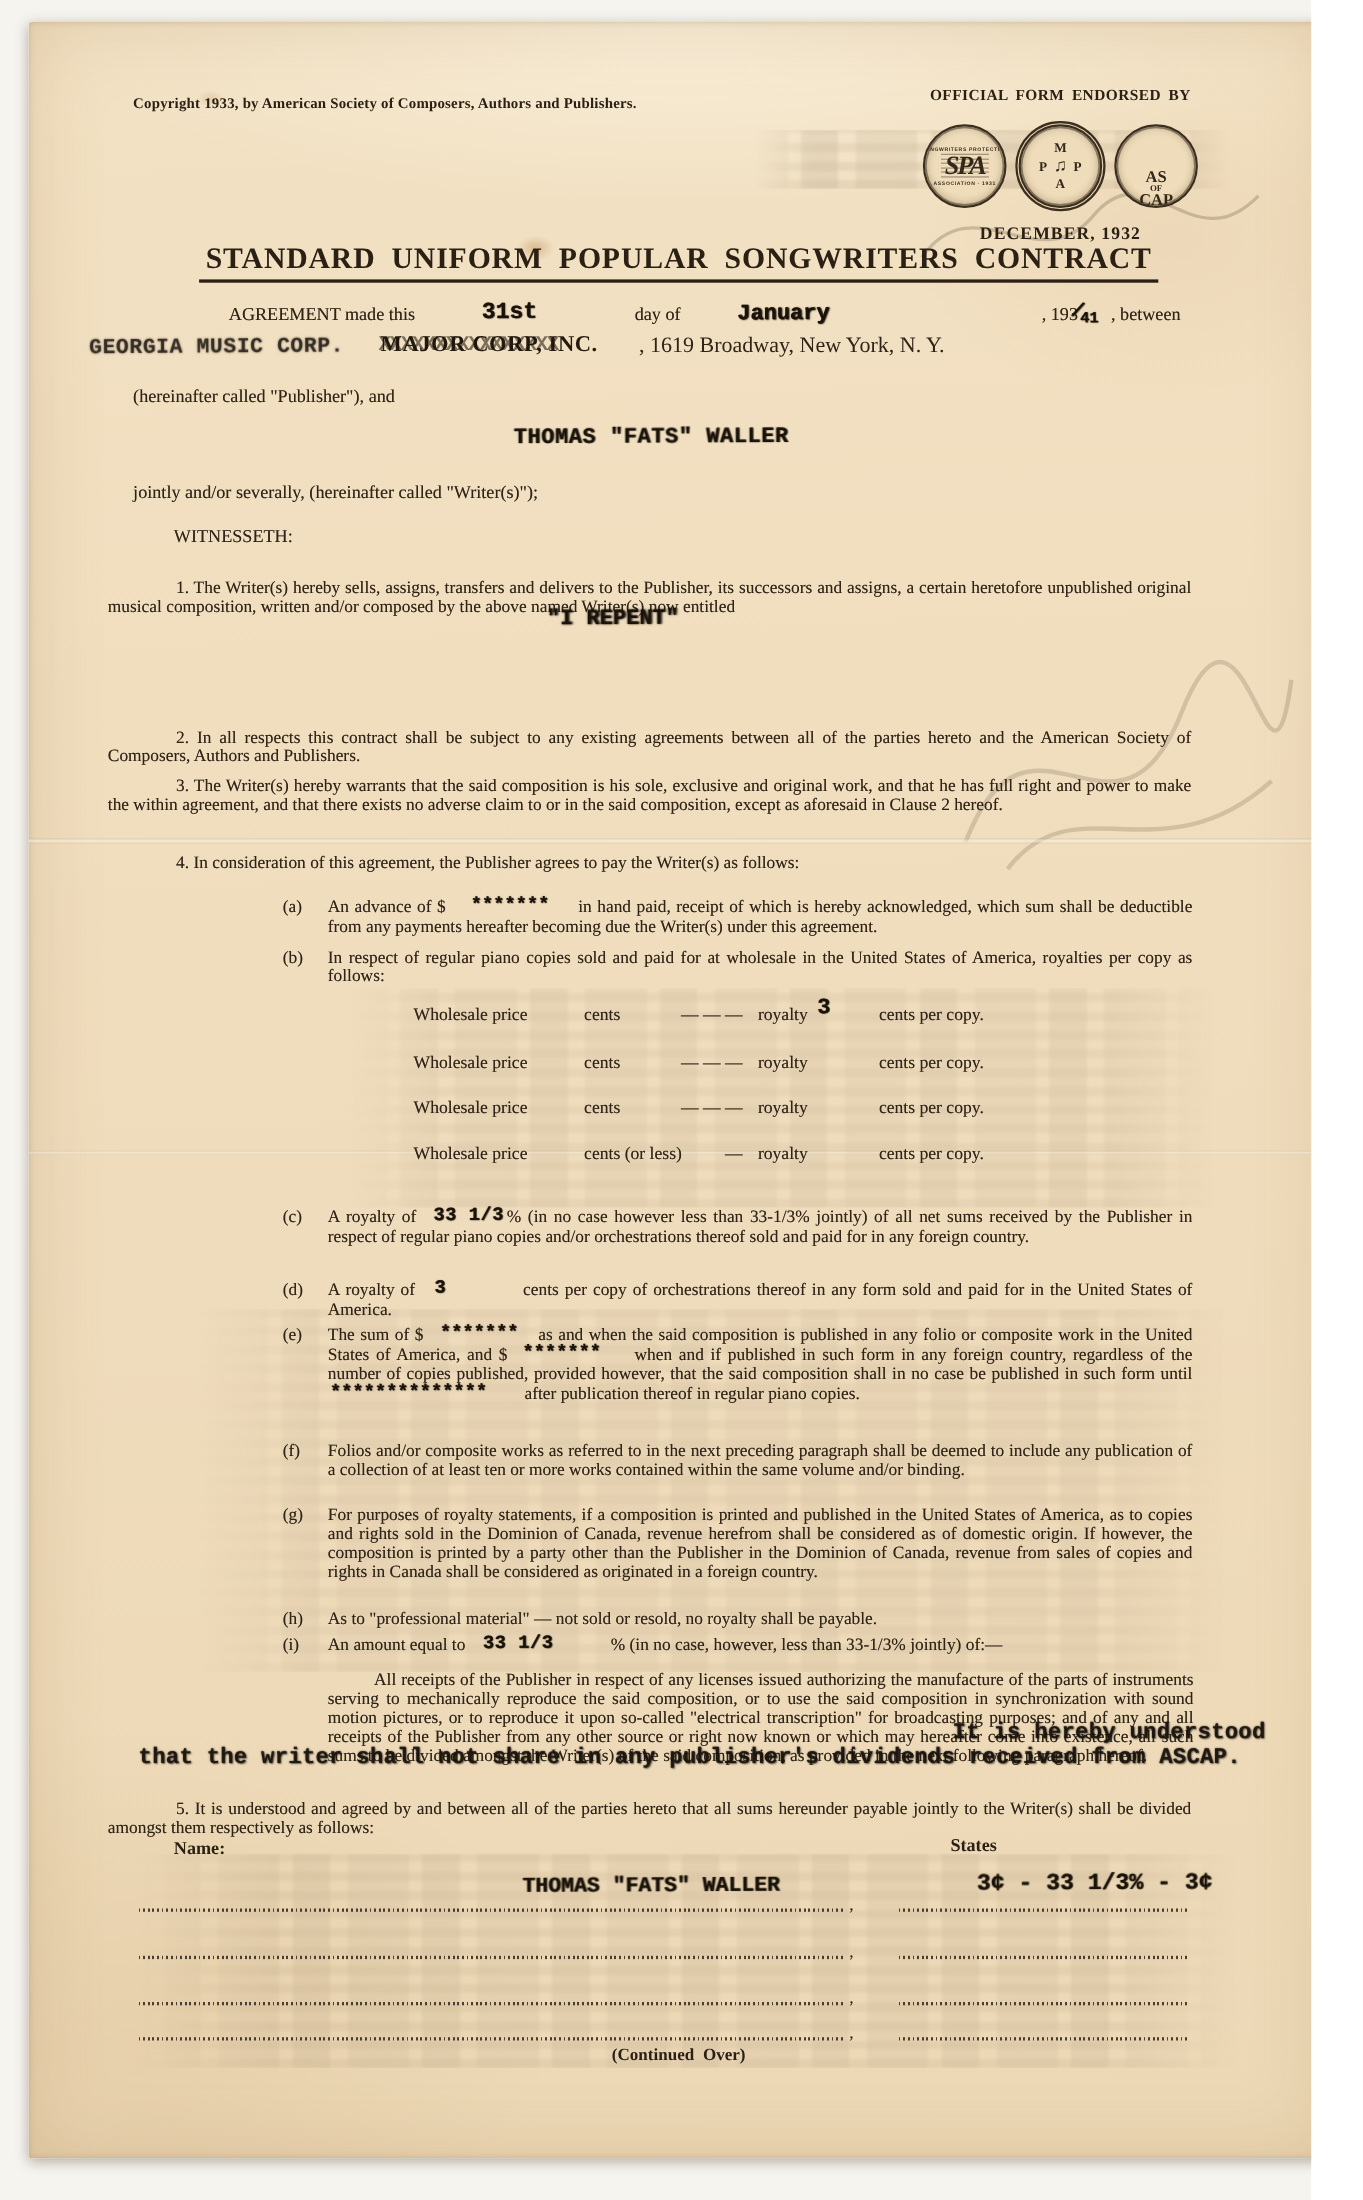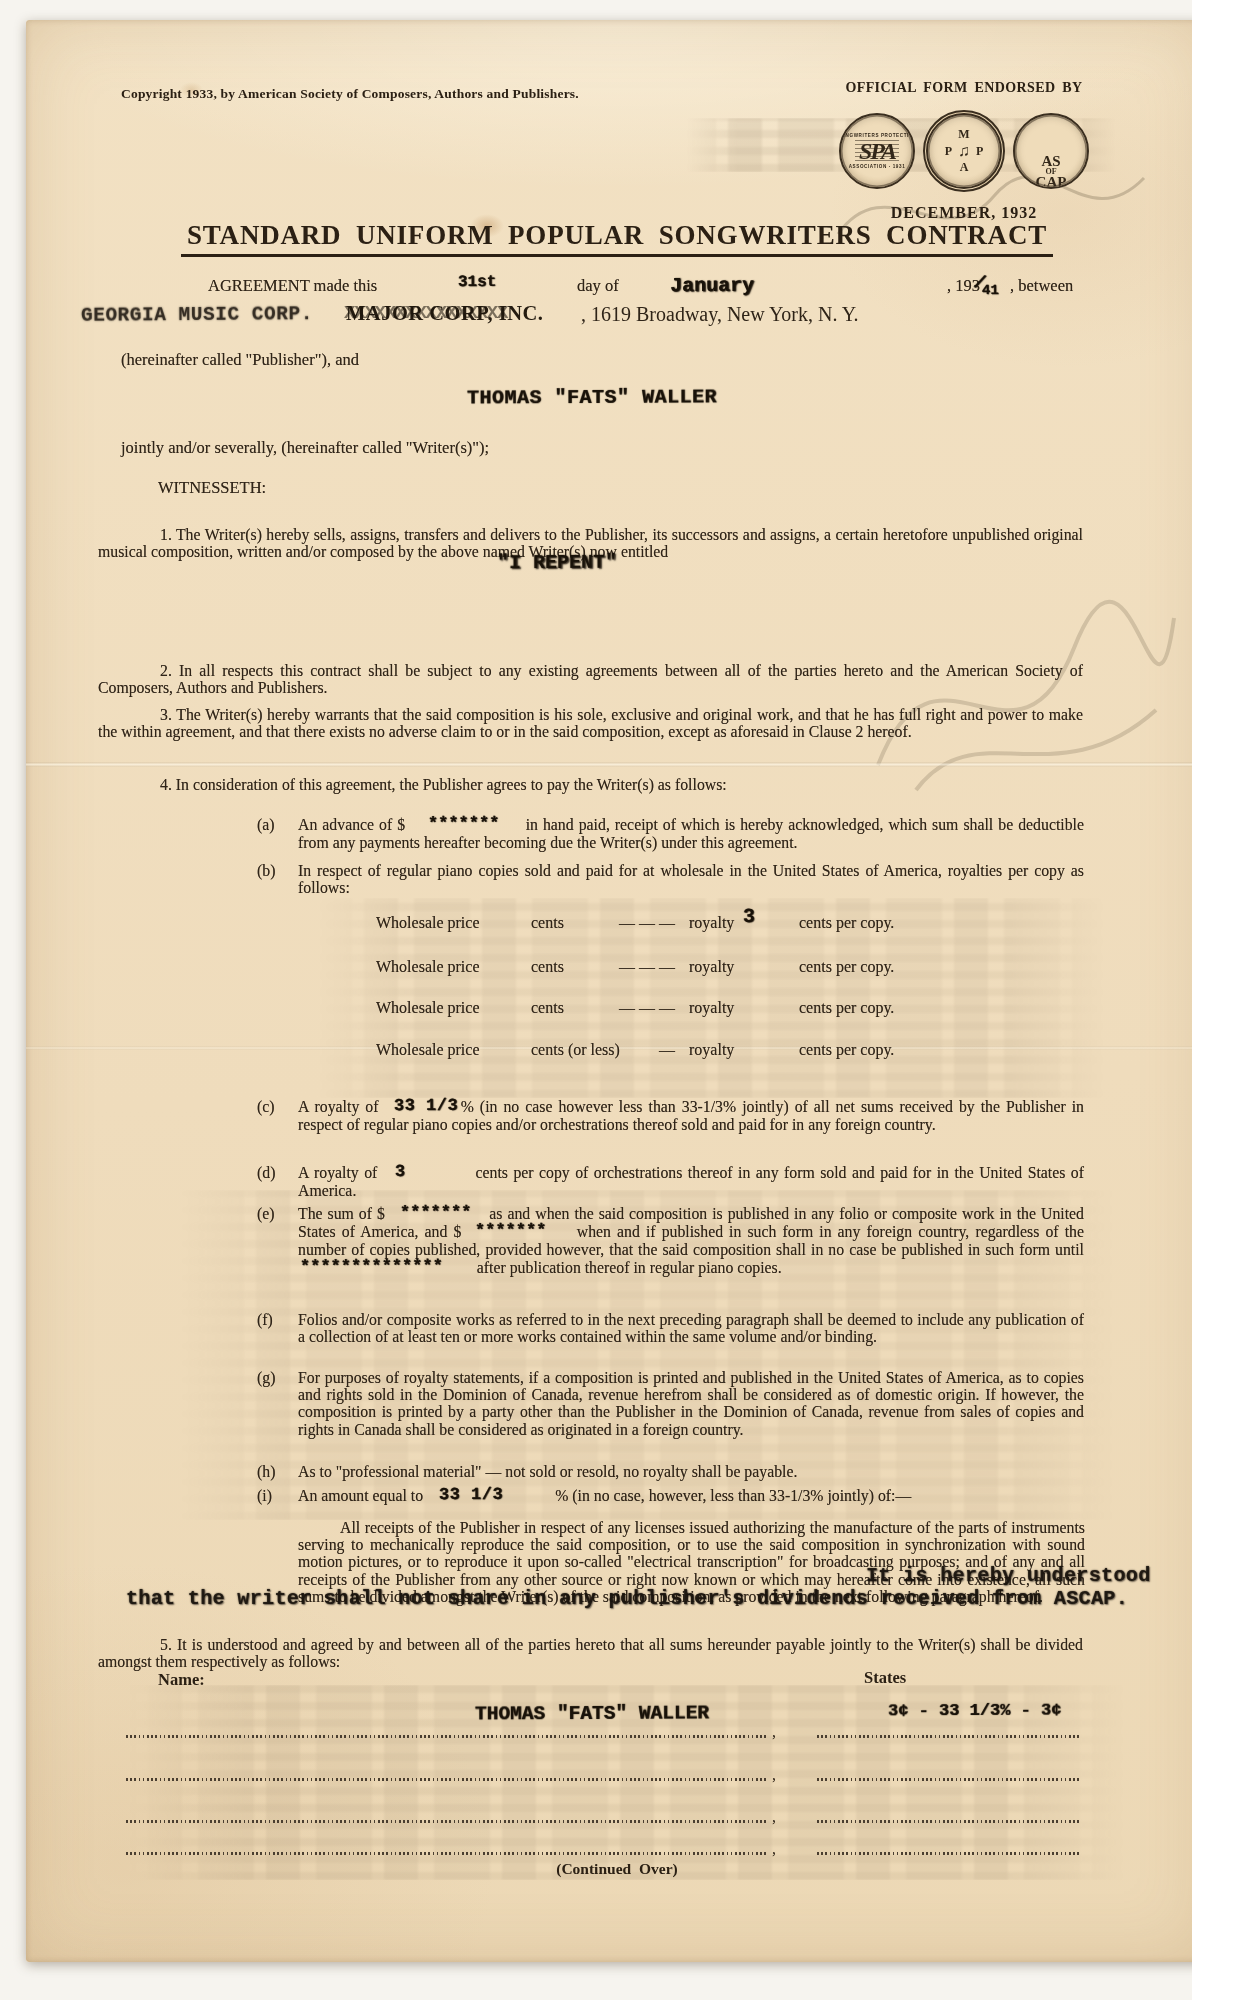--- a/index.html
+++ b/index.html
@@ -51,21 +51,21 @@
   .ascap .seal-center{font-style:normal;letter-spacing:0;font-size:15px;line-height:14px;text-align:center;margin-top:41px;}
   .ascap .cap-line{display:block;font-weight:700;}
   .ascap .of-line{display:block;font-size:8px;line-height:7px;}
   .form-date{margin-top:12px;font:700 16px "Liberation Serif",serif;color:#2b2014;letter-spacing:1px;}
   .title-wrap{position:absolute;left:0;top:200px;width:100%;text-align:center;}
   .doc-title{display:inline-block;font:700 27px "Liberation Serif",serif;color:#2b2014;
       letter-spacing:.8px;word-spacing:7px;border-bottom:3.5px solid #2b2014;padding:0 6px 3px;}
   
   .agreement{position:absolute;left:0;top:256px;width:100%;height:40px;font:16.5px "Liberation Serif",serif;color:#2f2418;}
   .agreement span{position:absolute;white-space:nowrap;}
-  .ag-made{left:182px;}  .ag-day{left:432px;top:-3px;font-size:16px;}
+  .ag-made{left:182px;}  .ag-day{left:412px;top:-3px;font-size:21px;}
   .ag-dayof{left:551px;} .ag-month{left:644px;top:-2px;font-size:20px;text-shadow:1.2px .6px 1.4px rgba(25,18,9,.8),.6px .3px 1px rgba(25,18,9,.8);}
   .ag-year{left:921px;}  .ag-yeartyped{left:956px;top:6px;font-size:14px;}
   .ag-strike{left:948px;top:-4px;font-size:19px;transform:rotate(14deg);color:#191209;font-weight:700;}
   .ag-between{left:984px;}
   
   .publine{position:absolute;left:0;top:281px;width:100%;height:34px;}
   .pub-stamp{position:absolute;left:55px;top:3px;font:700 19.5px "Liberation Mono",monospace;color:rgba(32,25,18,.78);
       letter-spacing:.5px;filter:blur(.45px);transform:rotate(-.4deg);text-shadow:0 0 2px rgba(32,25,18,.65);}
   .pub-printed{position:absolute;left:320px;top:1px;font:700 20.5px "Liberation Serif",serif;color:#241b10;letter-spacing:.5px;}
   .pub-x{position:absolute;left:-2px;top:0px;font:700 19px "Liberation Mono",monospace;letter-spacing:-1.2px;
@@ -78,21 +78,21 @@
   .songtitle{font-size:20px;filter:blur(.3px);text-shadow:1.4px .5px 1.6px rgba(25,18,9,.85),0 0 2px rgba(25,18,9,.5);}
   
   .wrow{position:absolute;left:350px;width:560px;display:flex;font:16px "Liberation Serif",serif;color:#2f2418;text-shadow:0 0 .5px rgba(47,36,24,.5);}
   .wc1{width:155px;} .wmid{width:158px;display:flex;justify-content:space-between;padding-right:14px;box-sizing:border-box;}
   .wroy{width:62px;} .wfill{width:48px;position:relative;} 
   .wfill .typed{position:absolute;left:-8px;top:-9px;font-size:20px;}
   
   .nslabel{position:absolute;font:700 16.5px "Liberation Serif",serif;color:#2b2014;}
   .typedname-wrap{position:absolute;left:0;right:50px;top:1683px;text-align:center;}
   .typedname{font-size:19.5px;filter:blur(.25px);}
-  .typedshare{position:absolute;left:862px;top:1681px;font-size:17px;filter:blur(.25px);}
+  .typedshare{position:absolute;left:862px;top:1681px;font-size:21px;filter:blur(.25px);}
   .dotrow{position:absolute;height:4px;}
   .dots{position:absolute;top:0;height:3px;background:repeating-linear-gradient(90deg,#4a3e30 0 1.6px,transparent 1.6px 4.2px);}
   .dotcomma{position:absolute;right:-8px;top:-12px;font:16px "Liberation Serif",serif;color:#2f2418;}
   .continued{position:absolute;left:0;top:1840px;width:100%;text-align:center;
      font:700 15.5px "Liberation Serif",serif;color:#2b2014;word-spacing:4px;}
   
   .ghost{position:absolute;opacity:.33;filter:blur(1.3px);transform:scaleX(-1);
      background:
       repeating-linear-gradient(90deg, rgba(124,104,78,.35) 0 34px, transparent 34px 46px, rgba(124,104,78,.28) 46px 102px, transparent 102px 118px),
       repeating-linear-gradient(0deg, rgba(124,104,78,.30) 0 8px, transparent 8px 17px);

